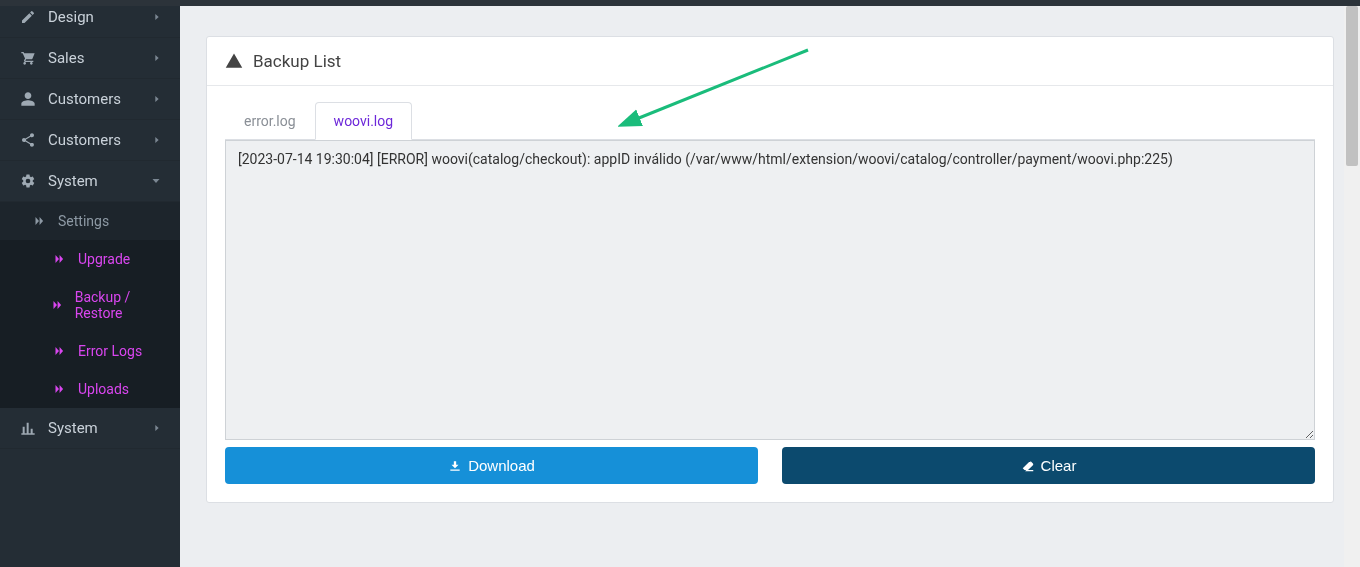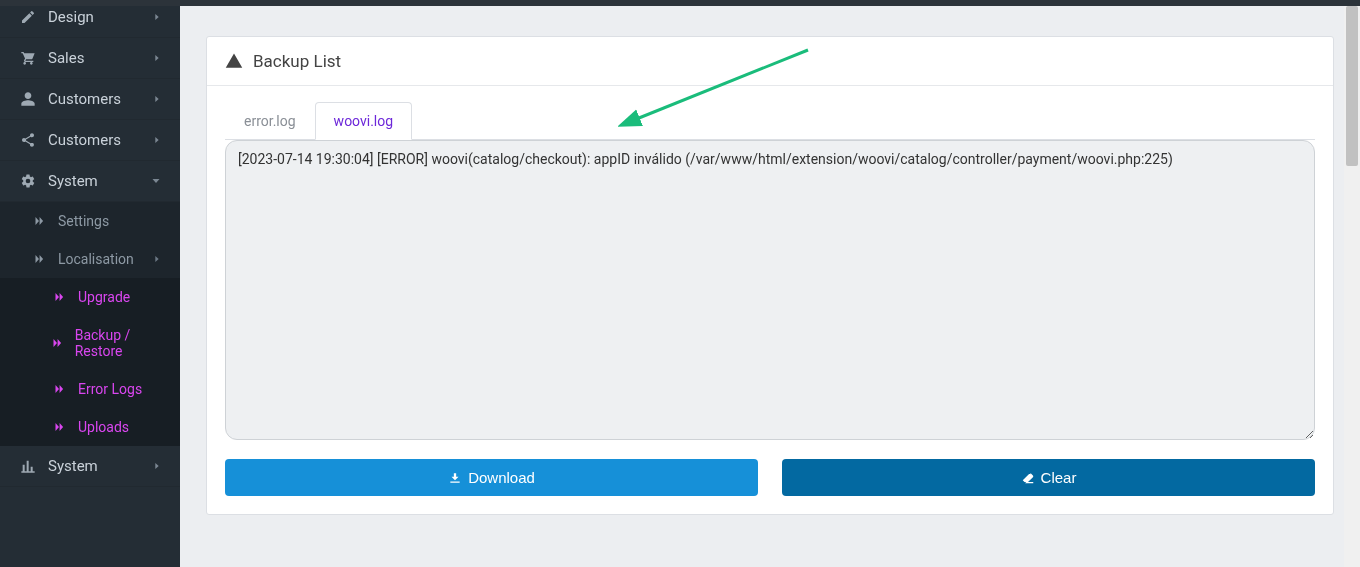--- a/index.html
+++ b/index.html
@@ -128,47 +128,47 @@
       background: #fff;
       border-bottom: 1px solid #fff;
     }
     .log-box {
       width: 100%;
       height: 300px;
       resize: vertical;
       padding: 10px 12px;
       background: #eef0f2;
       border: 1px solid #ced2d6;
-      border-radius: 12px;
+      border-radius: 0;
       font-family: inherit;
       font-size: 14px;
       color: #333;
       outline: none;
     }
     .btn-row {
       display: flex;
       gap: 24px;
-      margin-top: 16px;
+      margin-top: 4px;
     }
     .btn {
       flex: 1;
       text-align: center;
       padding: 10px 0;
       border-radius: 4px;
       color: #fff;
       cursor: pointer;
       border: none;
       font-size: 15px;
       display: flex;
       align-items: center;
       justify-content: center;
       gap: 6px;
     }
     .btn-primary { background: #1690d8; }
-    .btn-danger { background: #0369a1; }
+    .btn-danger { background: #0c4a6e; }
     .arrow-annot {
       position: absolute;
       pointer-events: none;
       top: 44px;
       left: 438px;
     }
     .scrollbar-sim {
       position: absolute;
       right: 0; top: 6px; bottom: 0;
       width: 16px;
@@ -263,33 +263,20 @@
     </div>
 
     <div class="subnav">
       <div class="sub-item">
         <span class="sub-icon">
           <svg width="14" height="14" viewBox="0 0 24 24" fill="currentColor">
               <path d="M6 5l6 7-6 7zM13 5l6 7-6 7z"></path>
             </svg>
         </span>
         <span class="sub-label">Settings</span>
-      </div>
-      <div class="sub-item">
-        <span class="sub-icon">
-          <svg width="14" height="14" viewBox="0 0 24 24" fill="currentColor">
-              <path d="M6 5l6 7-6 7zM13 5l6 7-6 7z"></path>
-            </svg>
-        </span>
-        <span class="sub-label">Localisation</span>
-        <span class="chev">
-          <svg width="10" height="10" viewBox="0 0 24 24" fill="currentColor">
-              <path d="M8 5l8 7-8 7z"></path>
-            </svg>
-        </span>
       </div>
 
       <div class="subsub">
         <div class="subsub-item">
           <span class="sub-icon">
             <svg width="14" height="14" viewBox="0 0 24 24" fill="currentColor">
                 <path d="M6 5l6 7-6 7zM13 5l6 7-6 7z"></path>
               </svg>
           </span>
           <span>Upgrade</span>

